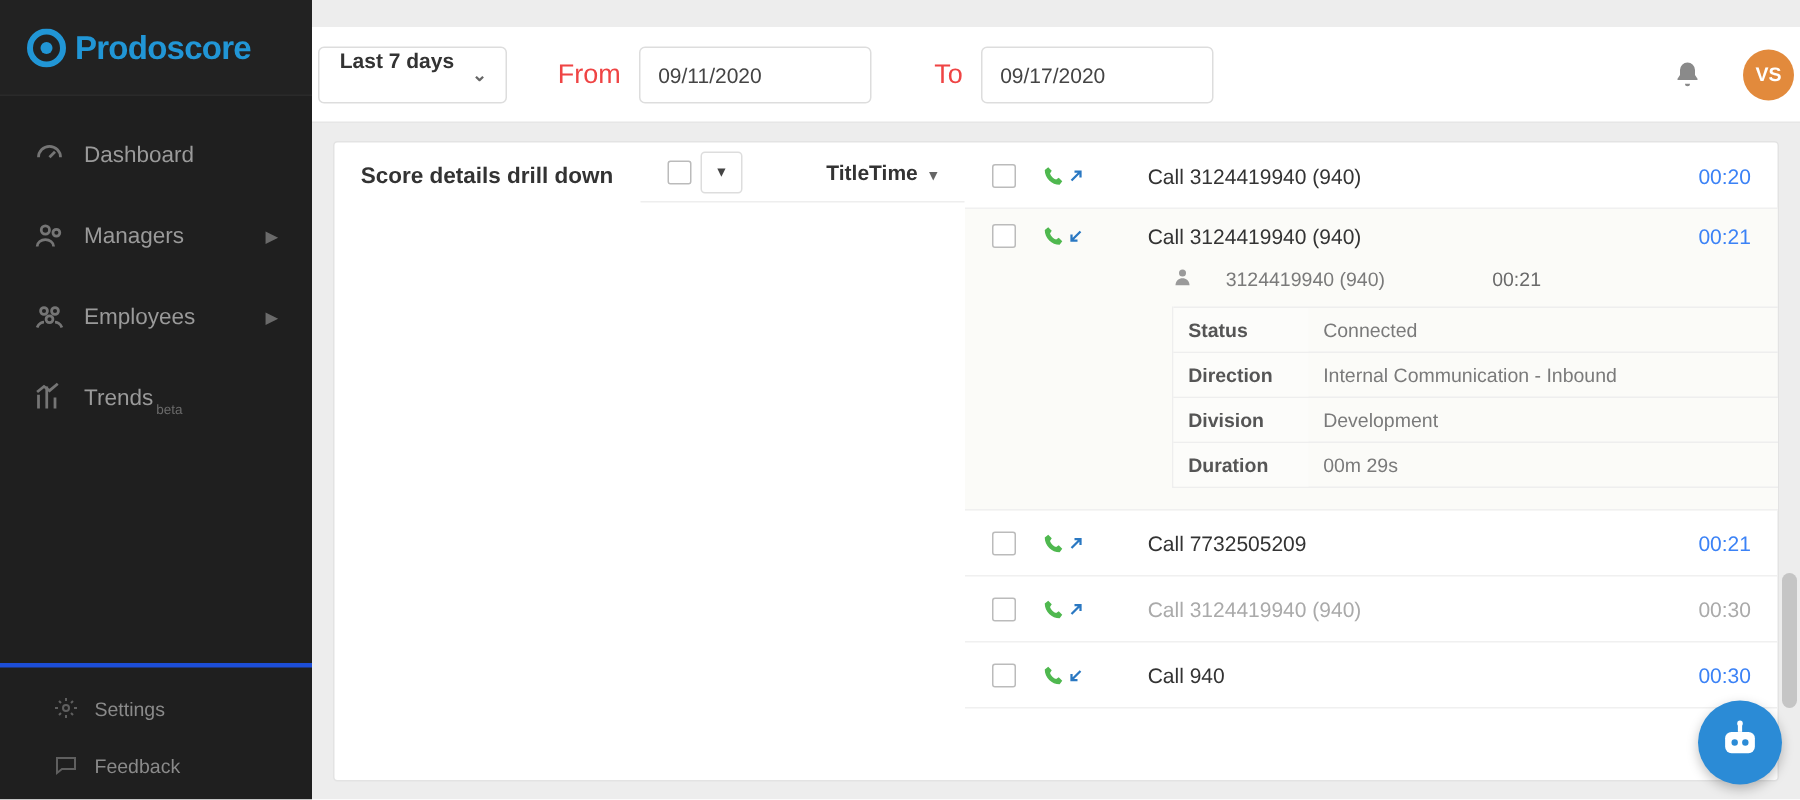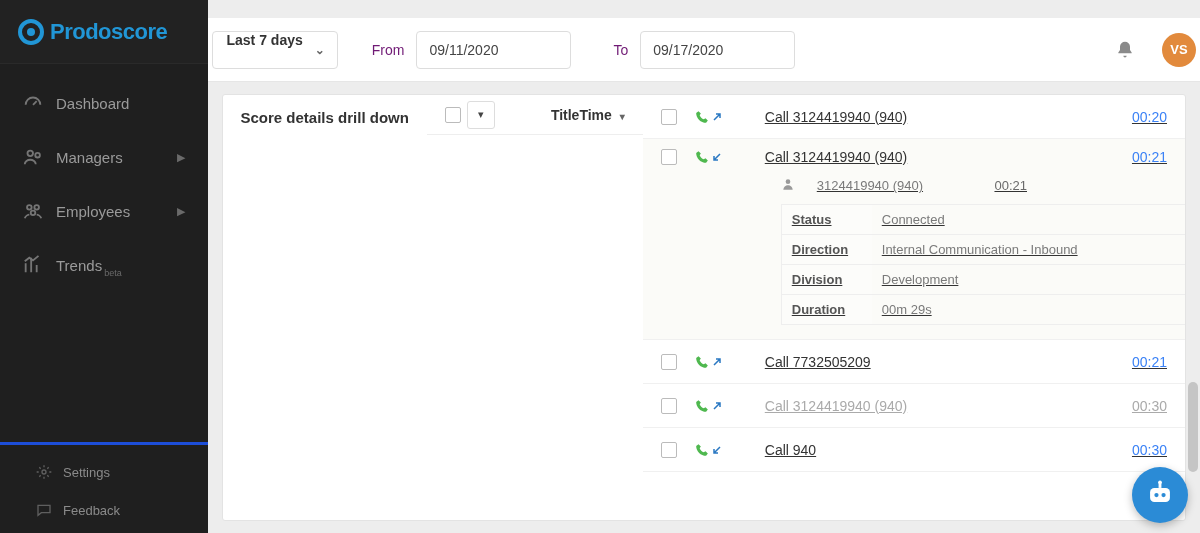--- a/index.html
+++ b/index.html
@@ -18,39 +18,39 @@
   .nav-item .beta { font-size: 9px; color:#6a6a6a; margin-left: 2px; align-self: flex-end; padding-bottom: 14px;}
   .sidebar-bottom { padding: 8px 0 4px 13px; border-top: 3px solid #1d4ed8;}
   .sb-item { display:flex; align-items:center; height: 38px; padding: 0 20px; font-size: 13px; color:#8a8a8a; cursor:pointer;}
   .sb-item .nav-ico { width:22px; margin-right:8px; opacity:.6; display:flex; align-items:center; justify-content:center;}
 
   
   .main { flex: 1; display: flex; flex-direction: column; background: #ededed; }
   .topbar { height: 64px; background: #fff; display:flex; align-items:center; padding: 0 4px; gap:12px; border-bottom: 1px solid #e6e6e6; margin-top: 18px;}
   .range-select { height: 38px; border:1px solid #ddd; border-radius:4px; background:#fff; padding:0 34px 0 14px; font-size:14px; font-weight:600; color:#333; position:relative; cursor:pointer;}
   .range-select .caret { position:absolute; right:12px; top:50%; transform:translateY(-50%); font-size:12px; color:#666;}
-  .lbl { font-size:14px; color:#701a75; margin-left:22px;}
+  .lbl { font-size:18px; color:#ef4444; margin-left:22px;}
   .date-in { height:38px; border:1px solid #ddd; border-radius:4px; padding:0 12px; font-size:14px; color:#444; width:155px;}
   .topbar-spacer { flex:1; }
   .bell { width:34px; height:34px; display:flex; align-items:center; justify-content:center; cursor:pointer; color:#888;}
   .avatar { width:34px; height:34px; border-radius:50%; background:#e28a3c; color:#fff; font-size:13px; font-weight:700; display:flex; align-items:center; justify-content:center; cursor:pointer; margin-left:8px;}
 
   
   .content { flex:1; padding: 12px 14px; overflow:hidden; position:relative;}
   .card { background:#fff; border:1px solid #e3e3e3; border-radius:3px; height: 100%; display:flex; flex-direction:row; overflow:hidden;}
   .card-title { padding: 14px 18px 10px 18px; font-size:15px; font-weight:600; color:#333;}
   .thead { display:flex; align-items:center; height:40px; padding: 0 18px; border-bottom:1px solid #eee;}
   .master-check { width:16px; height:16px; border:1px solid #bbb; border-radius:2px; cursor:pointer; background:#fff;}
   .drop { width:28px; height:28px; border:1px solid #ddd; border-radius:3px; display:flex; align-items:center; justify-content:center; margin-left:6px; cursor:pointer; font-size:11px; color:#444;}
   .col-title { margin-left:56px; font-size:14px; font-weight:600; color:#333;}
   .col-time { margin-left:auto; font-size:14px; font-weight:600; color:#333;}
   .col-time .sort-caret { font-size:10px; margin-left:4px; color:#666;}
 
   .rows { flex:1; overflow-y:auto;}
-  .row { display:flex; align-items:center; min-height:44px; padding: 8px 18px; border-bottom:1px solid #f0f0f0; font-size:14px; color:#333;text-decoration:underline;}
+  .row { display:flex; align-items:center; min-height:44px; padding: 8px 18px; border-bottom:1px solid #f0f0f0; font-size:14px; color:#333;}
   .row .chk { width:16px; height:16px; border:1px solid #bbb; border-radius:2px; cursor:pointer; background:#fff; flex-shrink:0;}
   .row .callico { display:flex; align-items:center; margin-left:18px; gap:2px; width:28px; flex-shrink:0;}
   .row .rtitle { margin-left:42px; flex:1; }
   .row .rtime { margin-left:auto; color:#3b82f6;}
   .row.muted { color:#aaa;}
   .row.muted .rtime{ color:#aaa;}
   .row.expanded { background:#fbfbf8; flex-direction:column; align-items:stretch; padding-top:10px; padding-bottom:14px;}
   .row.expanded .summary { display:flex; align-items:center; }
   .detail { padding: 12px 0 0 120px; }
   .detail-head { display:flex; align-items:center; color:#7a7a7a; font-size:13px; margin-bottom:10px;}

